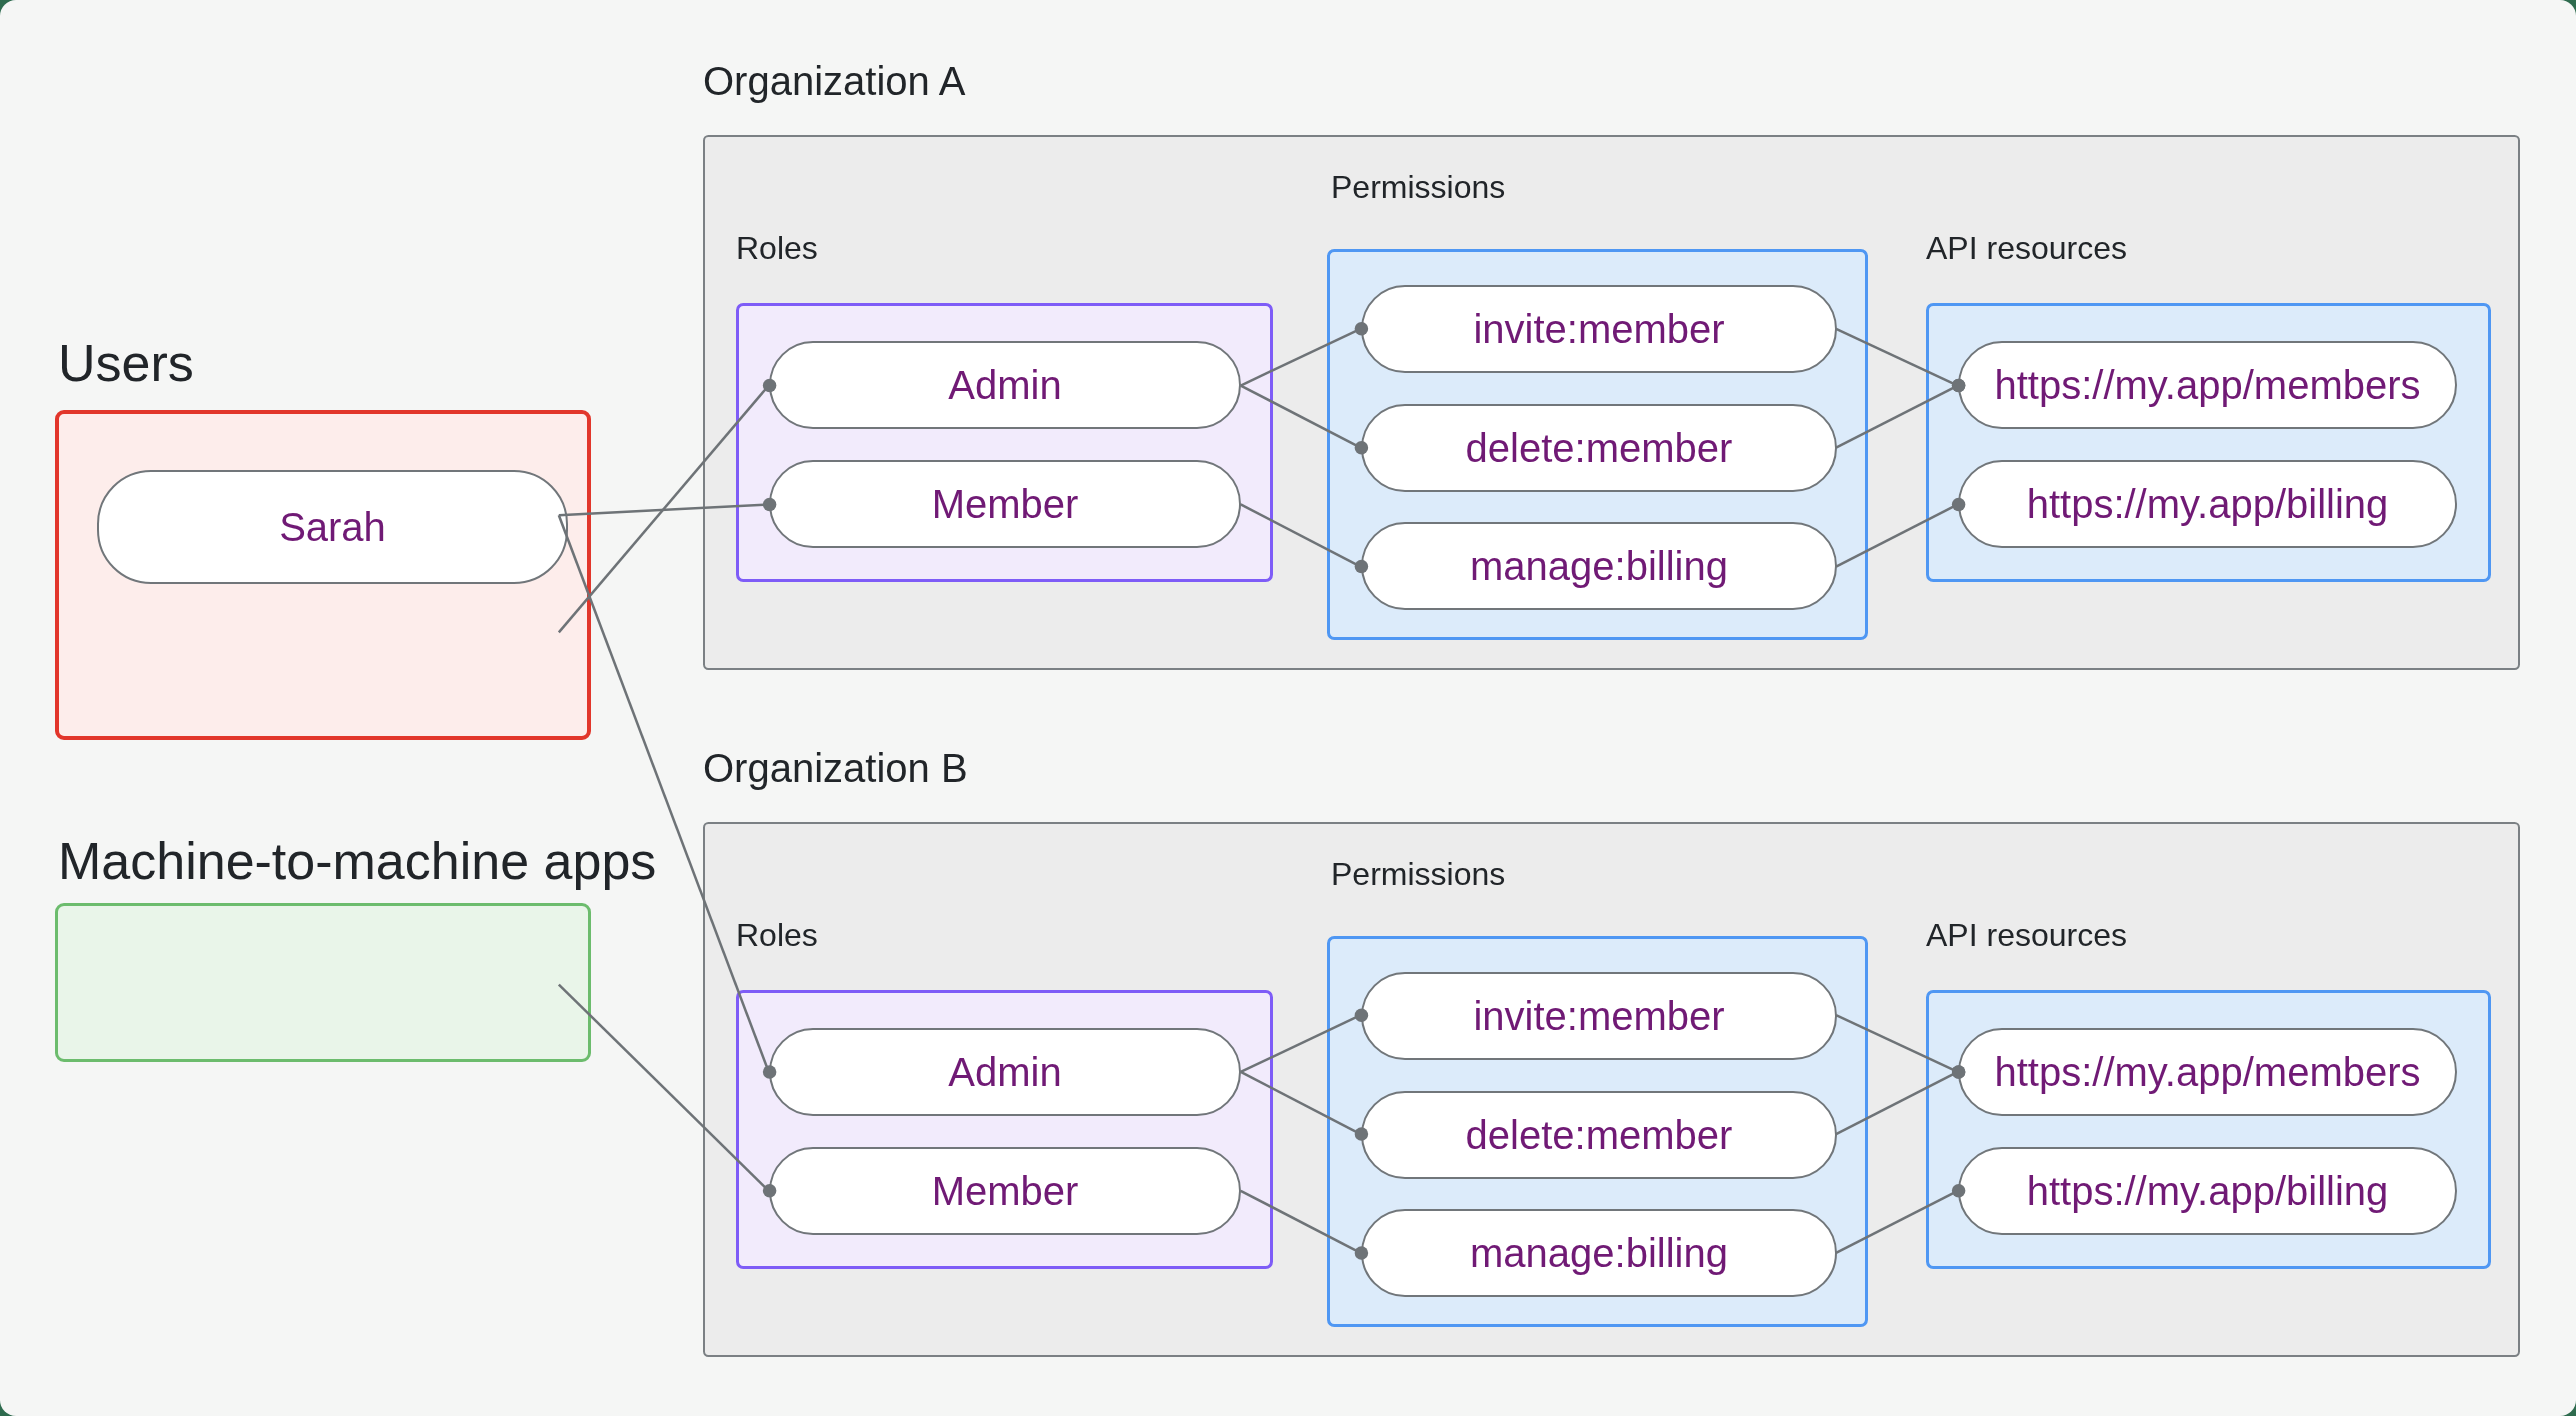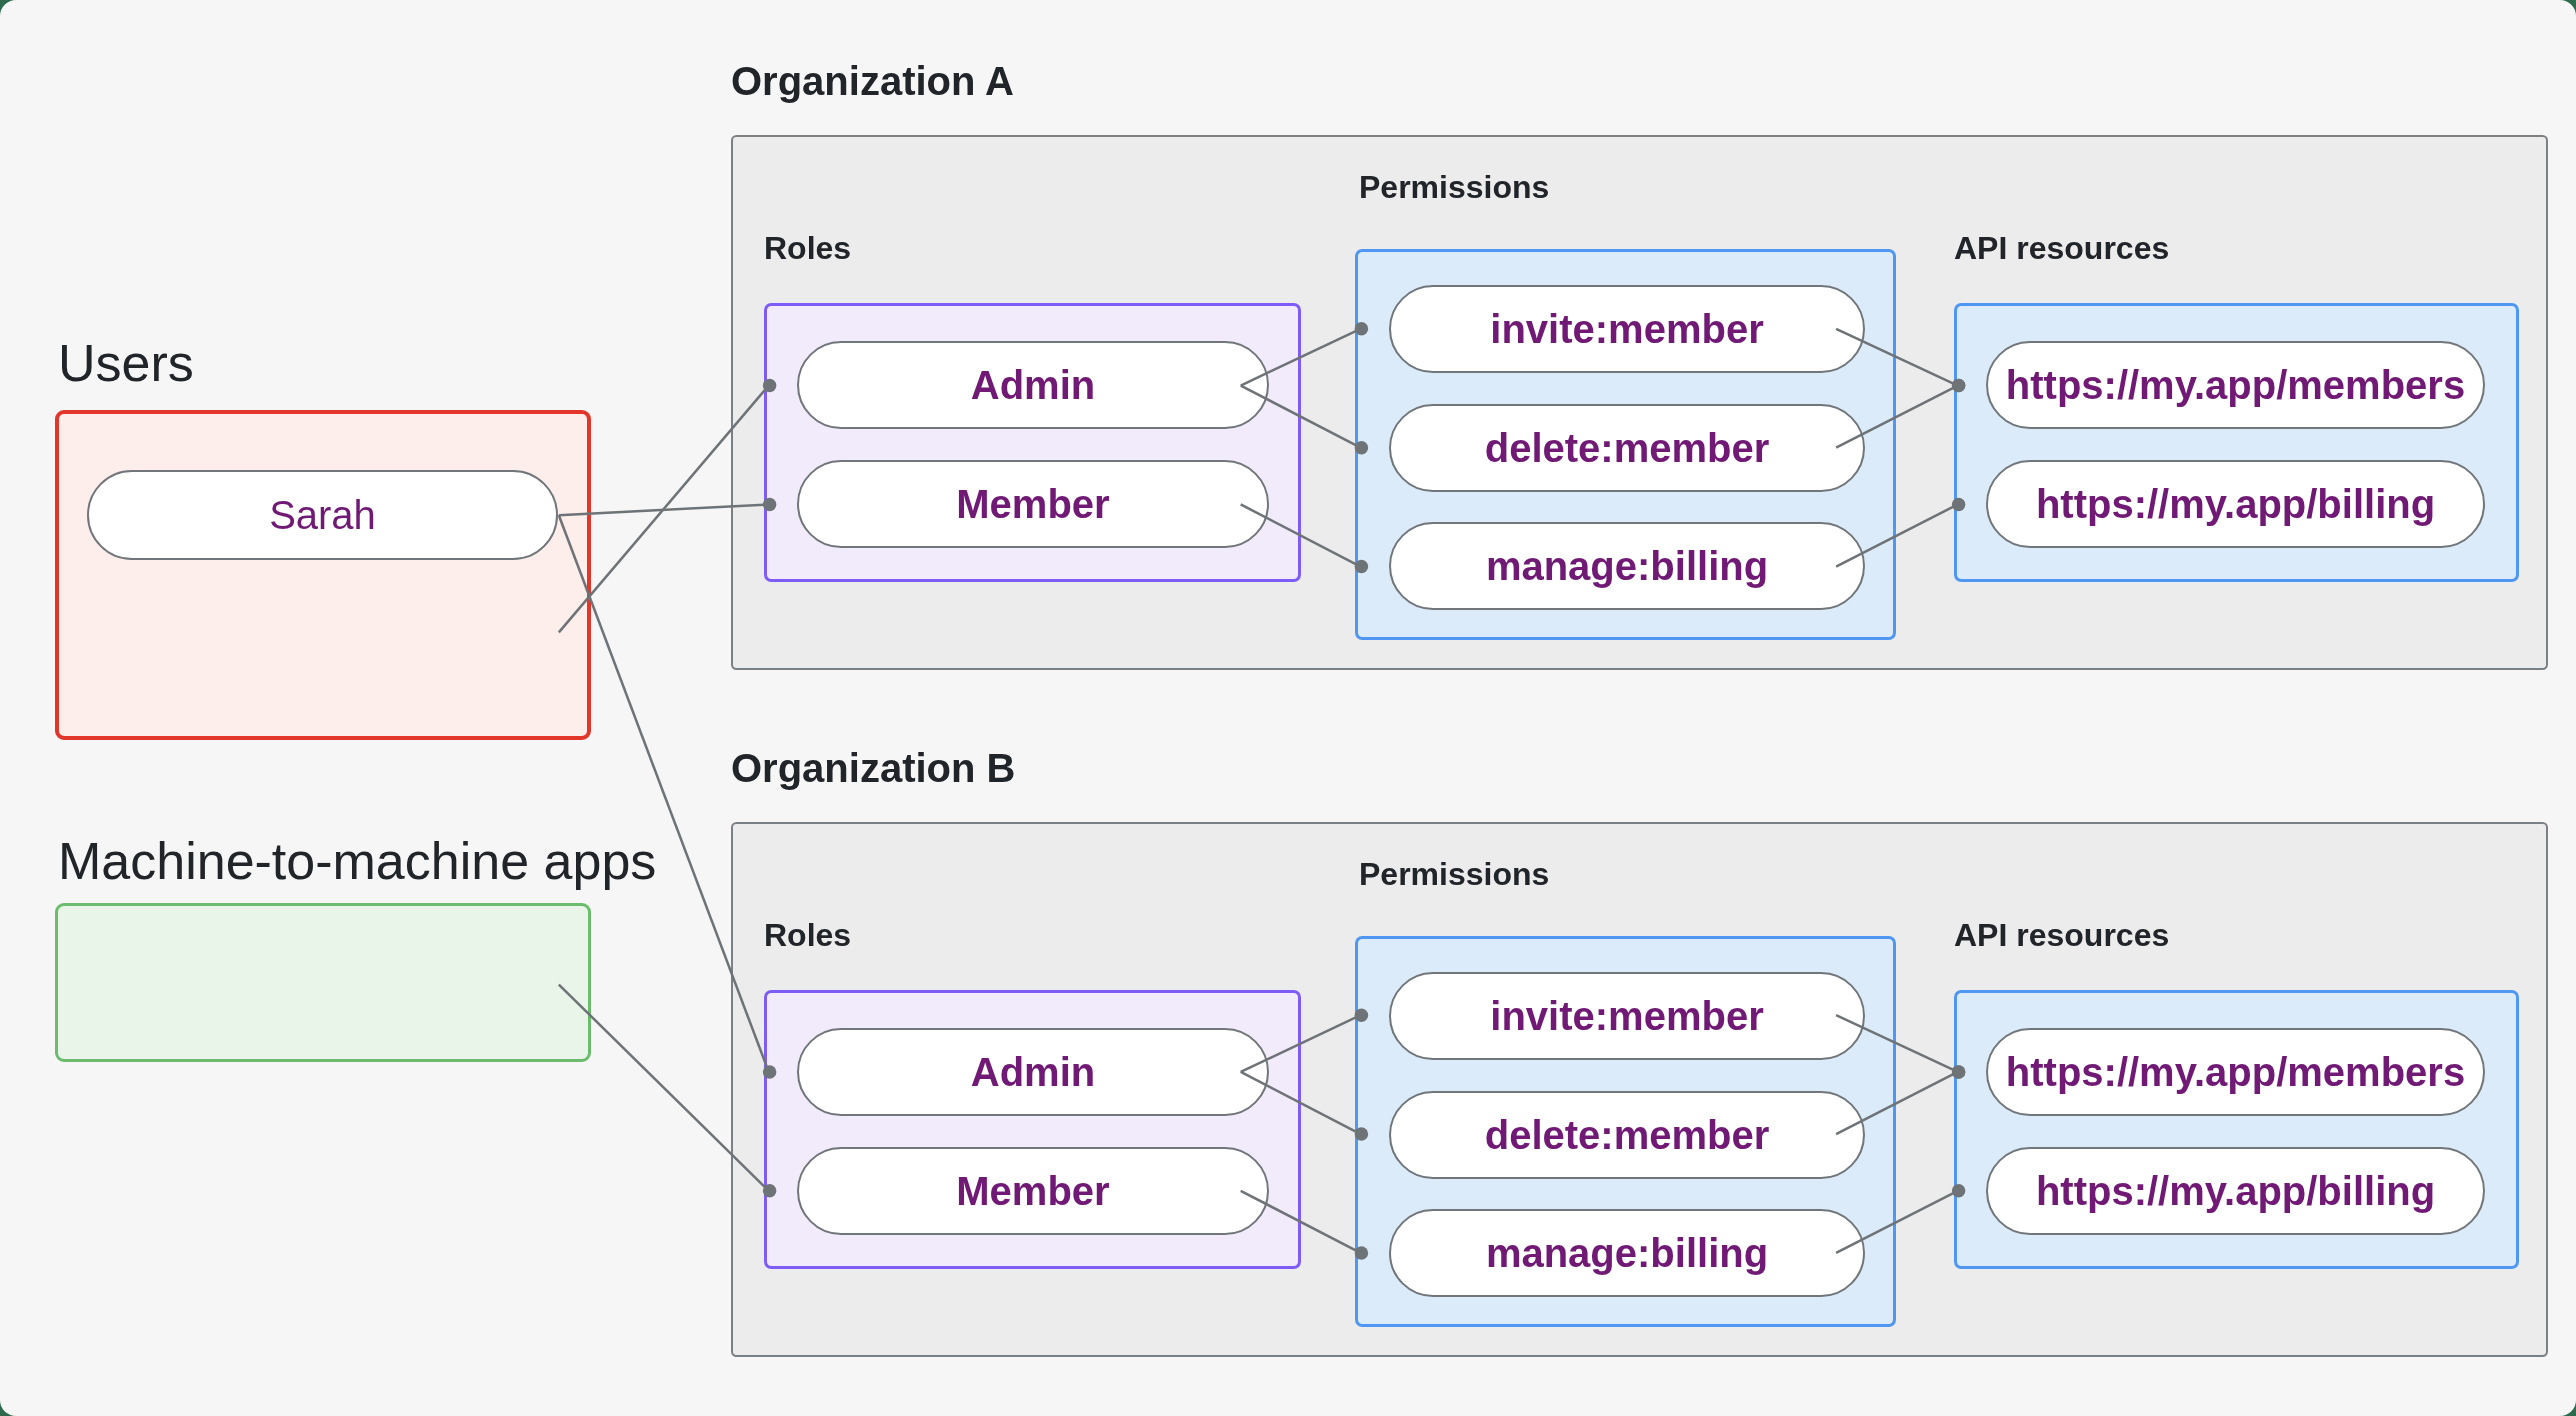--- a/index.html
+++ b/index.html
@@ -21,21 +21,21 @@
     color:#212529;
     white-space:nowrap;
   }
   .frame{
     position:absolute;box-sizing:border-box;border-radius:9px;
   }
   .frame.red{background:#fdedeb;border:4.5px solid #e2362b;}
   .frame.green{background:#e9f5e9;border:3.6px solid #6cbc6d;}
   .frame.purple{background:#f2ebfc;border:3.6px solid #7e5cf7;border-radius:7.2px;}
   .frame.blue{background:#dcebfa;border:3.6px solid #4f97f3;border-radius:7.2px;}
-  .org-wrap{position:absolute;left:731px;width:1817px;height:535px;font-weight:bold;}
+  .org-wrap{position:absolute;left:703px;width:1817px;height:535px;}
   .org-box{
     position:absolute;inset:0;box-sizing:border-box;
     background:#ececec;border:2.7px solid #7b8084;border-radius:5.4px;
   }
   .org-label{
     position:absolute;left:0;top:-74px;
     font-size:40px;line-height:1;color:#212529;white-space:nowrap;
   }
   .sub-label{
     position:absolute;font-size:32px;line-height:1;color:#212529;white-space:nowrap;
@@ -53,21 +53,21 @@
 </style>
 </head>
 <body>
 
 <div id="canvas">
 
   <div class="grp-label" style="left:58px;top:337px">Users</div>
 
   <div class="frame red" style="left:55px;top:410px;width:536px;height:330px"></div>
 
-  <div class="pill" style="left:87px;top:470px;width:471px;height:90px">Sarah</div>
+  <div class="pill" style="left:97px;top:470px;width:471px;height:114px">Sarah</div>
 
 
   <div class="grp-label" style="left:58px;top:835px">Machine-to-machine apps</div>
 
   <div class="frame green" style="left:55px;top:903px;width:536px;height:159px"></div>
 
 
   <div class="org-wrap" style="top:135px">
     <div class="org-label">Organization A</div>
     <div class="org-box"></div>

